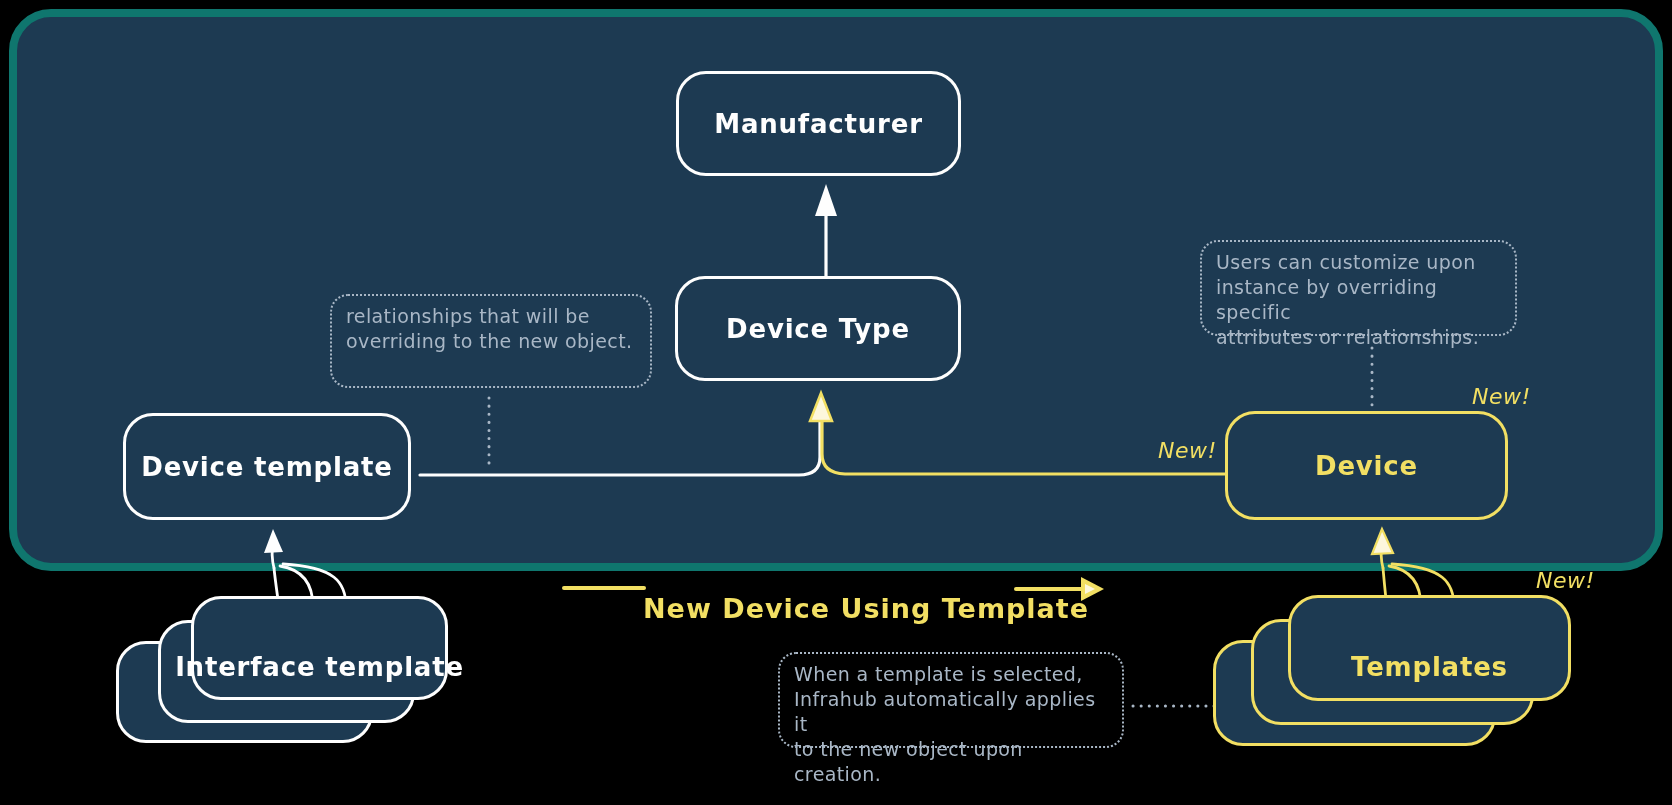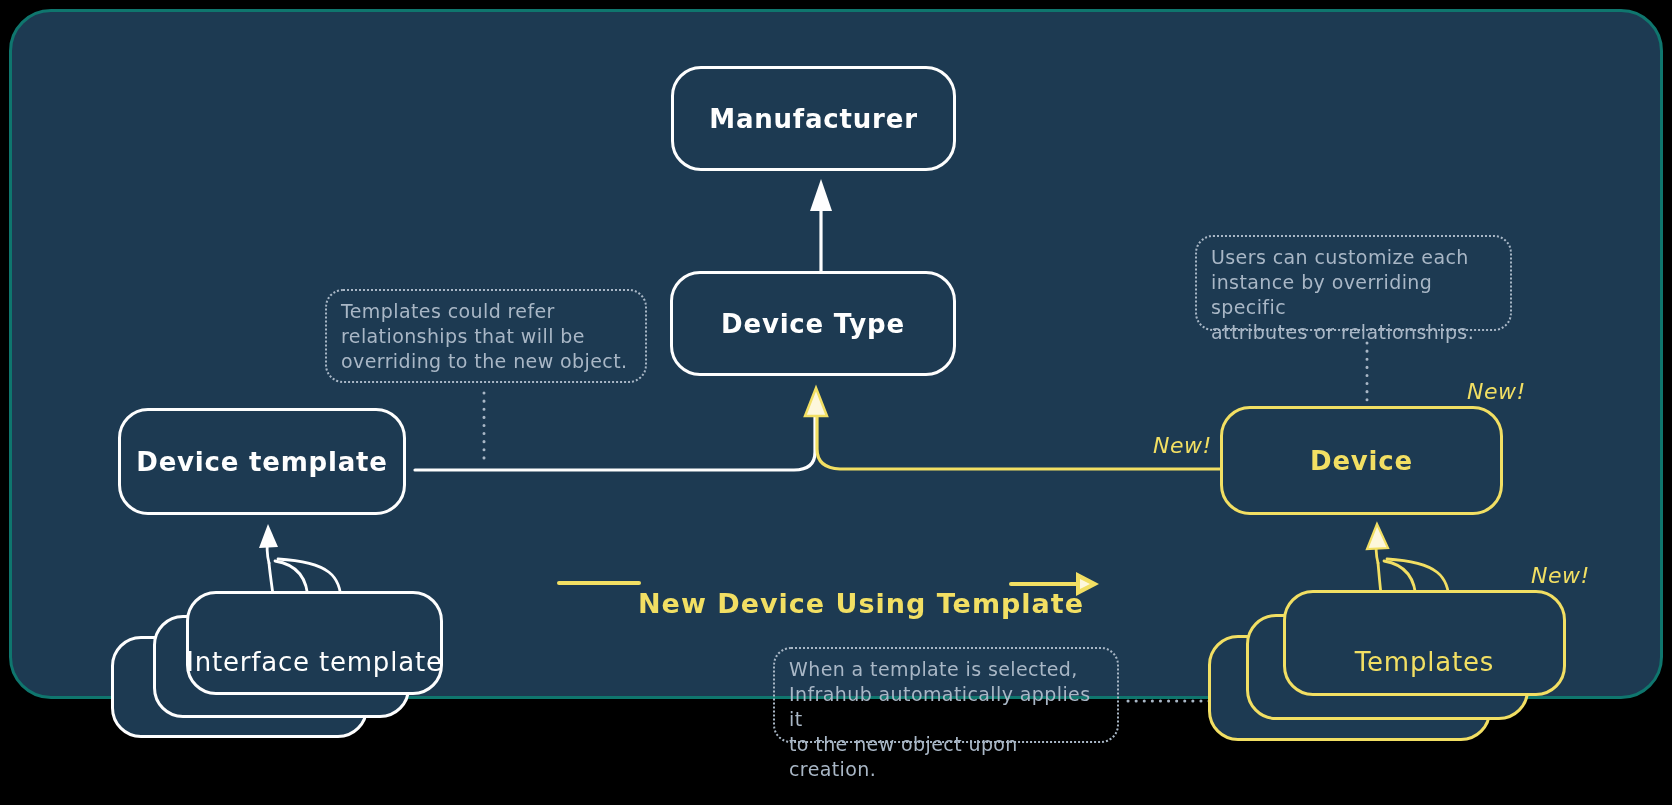--- a/index.html
+++ b/index.html
@@ -1,35 +1,35 @@
 <!DOCTYPE html>
 <html><head>
 <meta charset="utf-8">
 <style>
   html,body{margin:0;padding:0;background:#000;width:1672px;height:805px;overflow:hidden;}
   *{box-sizing:border-box;}
   .stage{
-    position:absolute;left:9px;top:9px;width:1654px;height:690px;
-    background:#1d3a52;border:3px solid #0f766e;border-radius:42px;
+    position:absolute;left:9px;top:9px;width:1654px;height:562px;
+    background:#1d3a52;border:8px solid #0f766e;border-radius:42px;
     font-family:"DejaVu Sans",sans-serif;
   }
   svg.layer{position:absolute;left:0;top:0;width:1672px;height:805px;pointer-events:none;}
   .node{
     position:absolute;display:flex;align-items:center;justify-content:center;
     border:3px solid #fefefe;border-radius:30px;background:#1d3a52;
     color:#fefefe;font-size:26px;font-weight:600;letter-spacing:.8px;white-space:nowrap;
   }
   .node.yellow{border-color:#f2df63;color:#f2df63;text-align:right;}
   .card{
     position:absolute;border:3px solid #fefefe;border-radius:30px;background:#1d3a52;
   }
   .card.yellow{border-color:#f2df63;}
   .card .lbl{
     position:absolute;inset:0;display:flex;align-items:center;justify-content:center;
-    color:#fefefe;font-size:26px;font-weight:400;letter-spacing:.8px;white-space:nowrap;margin-top:37px;
+    color:#fefefe;font-size:26px;font-weight:700;letter-spacing:.8px;white-space:nowrap;margin-top:37px;
   }
   .card.yellow .lbl{color:#f2df63;}
   .note{
     position:absolute;border:2px dotted #a9b7c6;border-radius:18px;
     color:#a9b7c6;font-size:19px;line-height:25px;letter-spacing:.4px;
     padding:8px 14px;background:transparent;
   }
   .note.centered{text-align:left;}
   .badge{
     position:absolute;color:#f2df63;font-size:22px;font-weight:400;
@@ -99,27 +99,26 @@
     <span>Device</span>
   </div>
 
   <div class="card yellow" style="left:1196px;top:623px;width:283px;height:106px;z-index:1;"></div>
   <div class="card yellow" style="left:1234px;top:602px;width:283px;height:106px;z-index:2;"></div>
   <div class="card yellow" style="left:1271px;top:578px;width:283px;height:106px;z-index:3;">
     <span class="lbl">Templates</span>
   </div>
 
   <div class="note" style="left:313px;top:277px;width:322px;height:94px;">
-    <div>Templates could refer</div>
     <div>relationships that will be</div>
     <div>overriding to the new object.</div>
   </div>
 
   <div class="note" style="left:1183px;top:223px;width:317px;height:96px;">
-    <div>Users can customize each</div>
+    <div>Users can customize upon</div>
     <div>instance by overriding specific</div>
     <div>attributes or relationships.</div>
   </div>
 
   <div class="note centered" style="left:761px;top:635px;width:346px;height:96px;">
     <div>When a template is selected,</div>
     <div>Infrahub automatically applies it</div>
     <div>to the new object upon creation.</div>
   </div>
 

